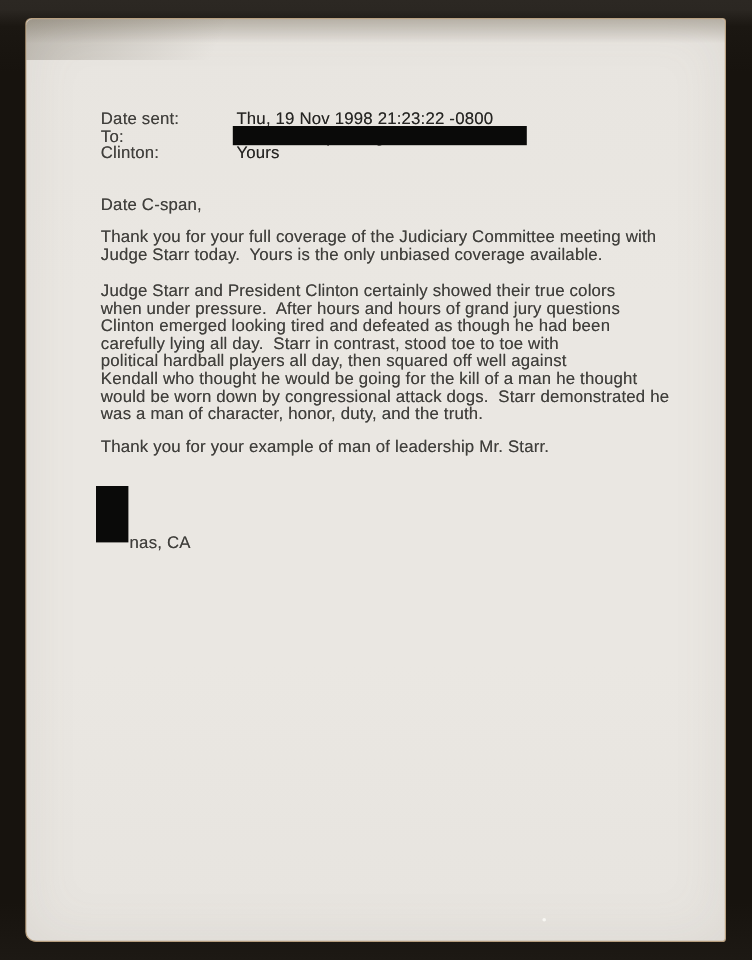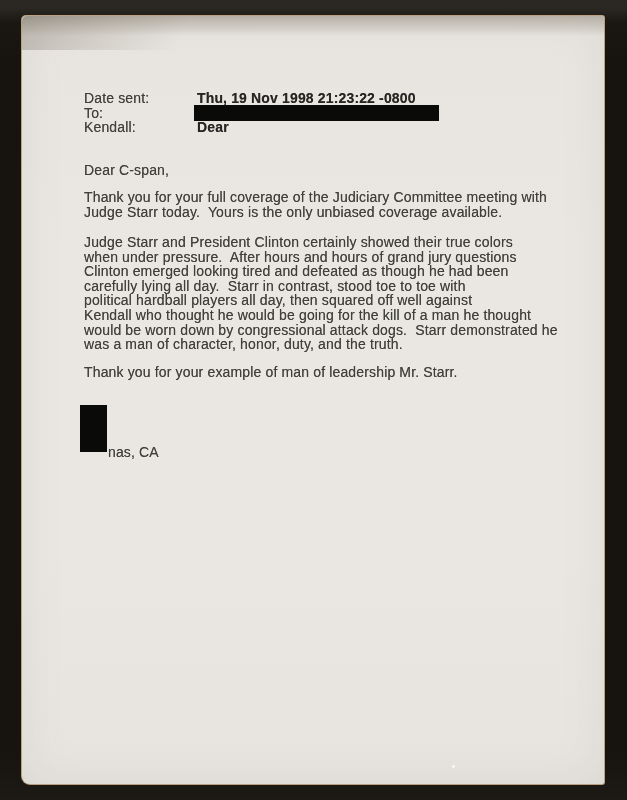--- a/index.html
+++ b/index.html
@@ -48,21 +48,21 @@
 
   
   .txt {
     position: absolute;
     font-size: 14px;
     line-height: 14.6px;
     letter-spacing: 0.15px;
     color: #403f3c;
     text-shadow: 0 0 0.5px rgba(70, 68, 62, 0.7);
   }
-  .bold { font-weight: bold; color: #262523; text-align: right; }
+  .bold { font-weight: normal; color: #262523; text-align: right; }
 
   .email-header {
     left: 62px;
     top: 75px;
     width: 470px;
   }
   .hdr-row { display: flex; }
   .hdr-label { width: 113px; flex: 0 0 113px; }
   .date-underline {
     text-decoration: underline;
@@ -115,27 +115,27 @@
   <div class="txt email-header">
     <div class="hdr-row">
       <span class="hdr-label">Date sent:</span>
       <span class="bold date-underline">Thu, 19 Nov 1998 21:23:22 -0800</span>
     </div>
     <div class="hdr-row">
       <span class="hdr-label">To:</span>
       <span class="bold">viewer@c-span.org</span>
     </div>
     <div class="hdr-row">
-      <span class="hdr-label">Kendall:</span>
-      <span class="bold">Dear</span>
+      <span class="hdr-label">Clinton:</span>
+      <span class="bold">Yours</span>
     </div>
     <div class="redaction-from"></div>
   </div>
 
-  <div class="txt salutation">Dear C-span,</div>
+  <div class="txt salutation">Date C-span,</div>
 
   <div class="txt para para1">Thank you for your full coverage of the Judiciary Committee meeting with
 Judge Starr today.  Yours is the only unbiased coverage available.</div>
 
   <div class="txt para para2">Judge Starr and President Clinton certainly showed their true colors
 when under pressure.  After hours and hours of grand jury questions
 Clinton emerged looking tired and defeated as though he had been
 carefully lying all day.  Starr in contrast, stood toe to toe with
 political hardball players all day, then squared off well against
 Kendall who thought he would be going for the kill of a man he thought

